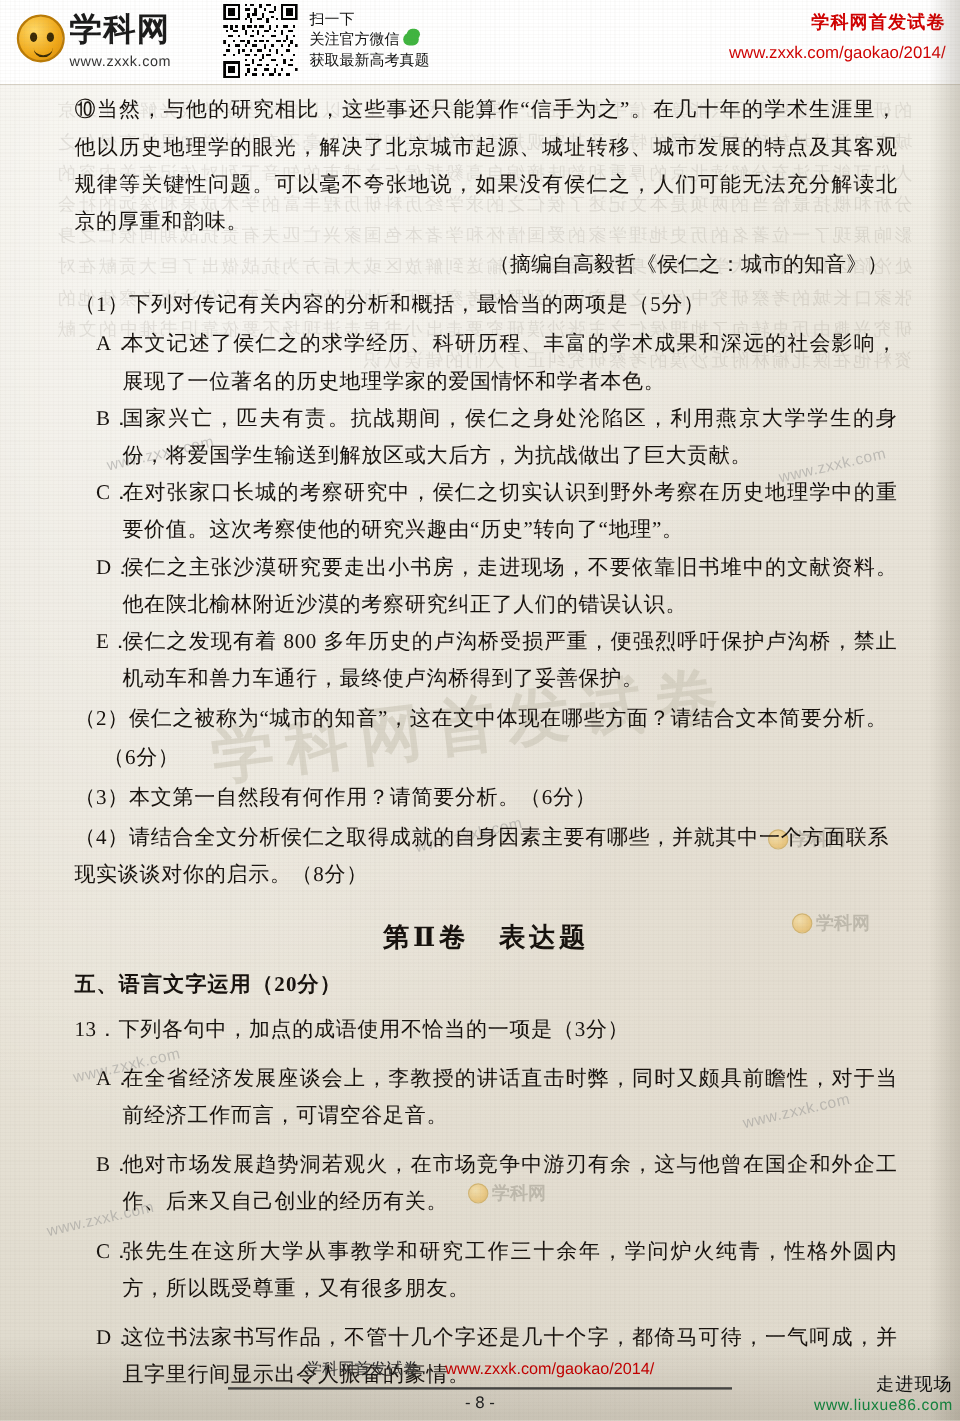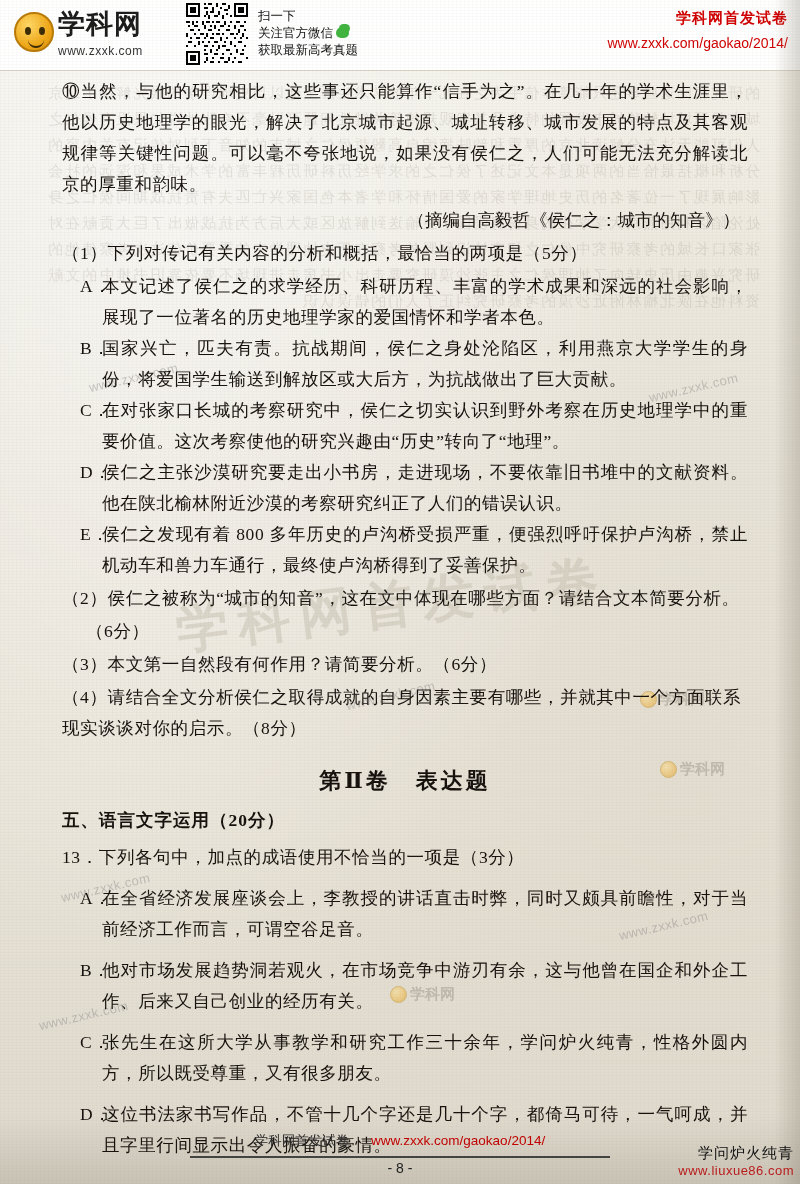--- a/index.html
+++ b/index.html
@@ -127,21 +127,21 @@
     position:absolute;left:0;bottom:8px;width:800px;text-align:center;
     font-family:"Liberation Sans",sans-serif;font-size:14px;color:#222;
   }
   .botline{
     position:absolute;left:190px;bottom:26px;width:420px;height:2px;background:#2b2b2b;opacity:.85;
   }
   .bottom-right{
     position:absolute;right:6px;bottom:6px;text-align:right;
   }
   .bottom-right .t1{font-family:"Liberation Sans",sans-serif;font-size:15px;color:#111;letter-spacing:1px;}
-  .bottom-right .t2{font-family:"Liberation Sans",sans-serif;font-size:13px;color:#b91c1c;letter-spacing:.5px;}
+  .bottom-right .t2{font-family:"Liberation Sans",sans-serif;font-size:13px;color:#15803d;letter-spacing:.5px;}
   .edge-dark{
     position:absolute;right:0;top:0;width:26px;height:1184px;
     background:linear-gradient(90deg, rgba(140,132,116,0) 0%, rgba(120,112,96,0.28) 100%);
     pointer-events:none;
   }
   .edge-bottom{
     position:absolute;left:0;bottom:0;width:800px;height:70px;
     background:linear-gradient(180deg, rgba(140,132,116,0) 0%, rgba(120,112,96,0.22) 100%);
     pointer-events:none;
   }
@@ -379,15 +379,15 @@
 
 <div class="noise"></div>
 
 <div class="footer">
   <span class="cn">学科网首发试卷</span>
   <span class="url">www.zxxk.com/gaokao/2014/</span>
 </div>
 <div class="botline"></div>
 <div class="pagenum">- 8 -</div>
 <div class="bottom-right">
-  <div class="t1">学问炉火纯青</div>
+  <div class="t1">走进现场</div>
   <div class="t2">www.liuxue86.com</div>
 </div>
 
 </body></html>

